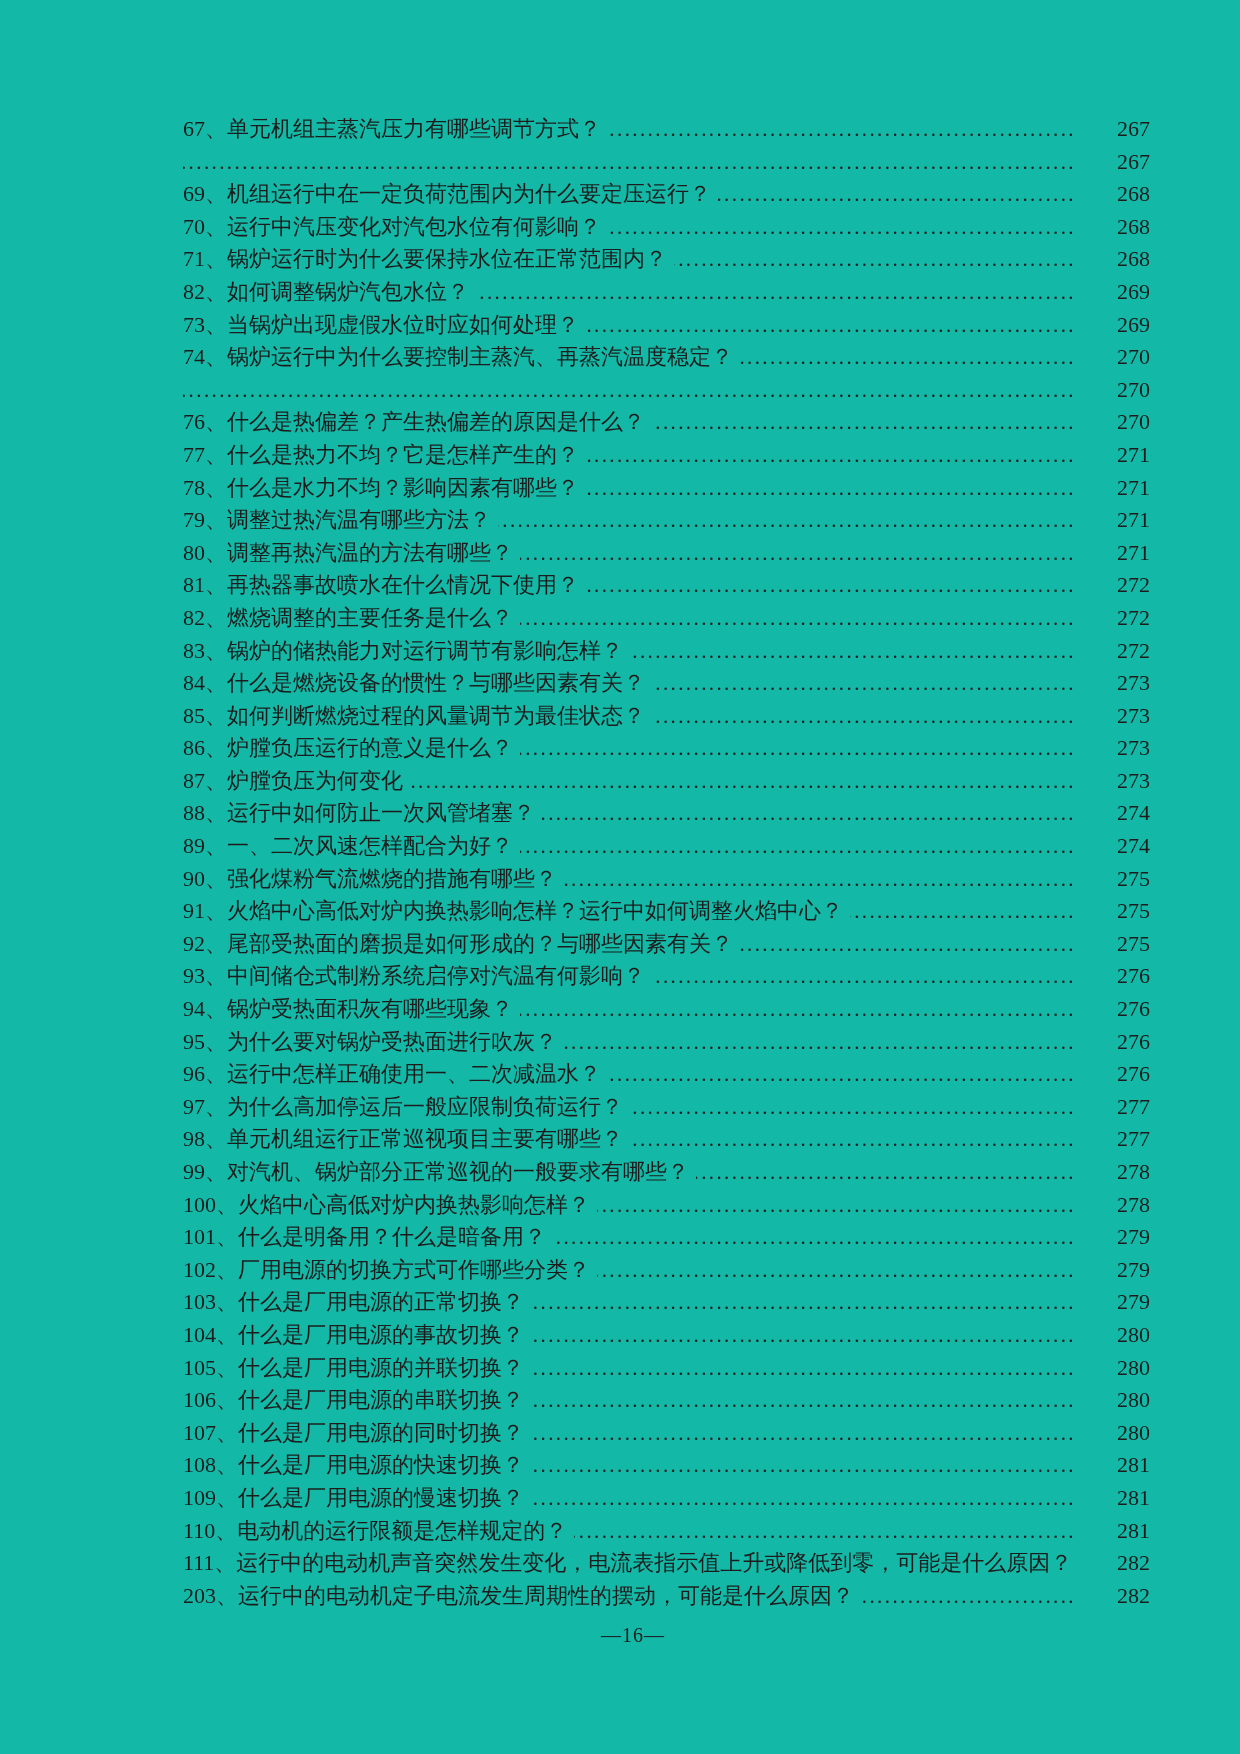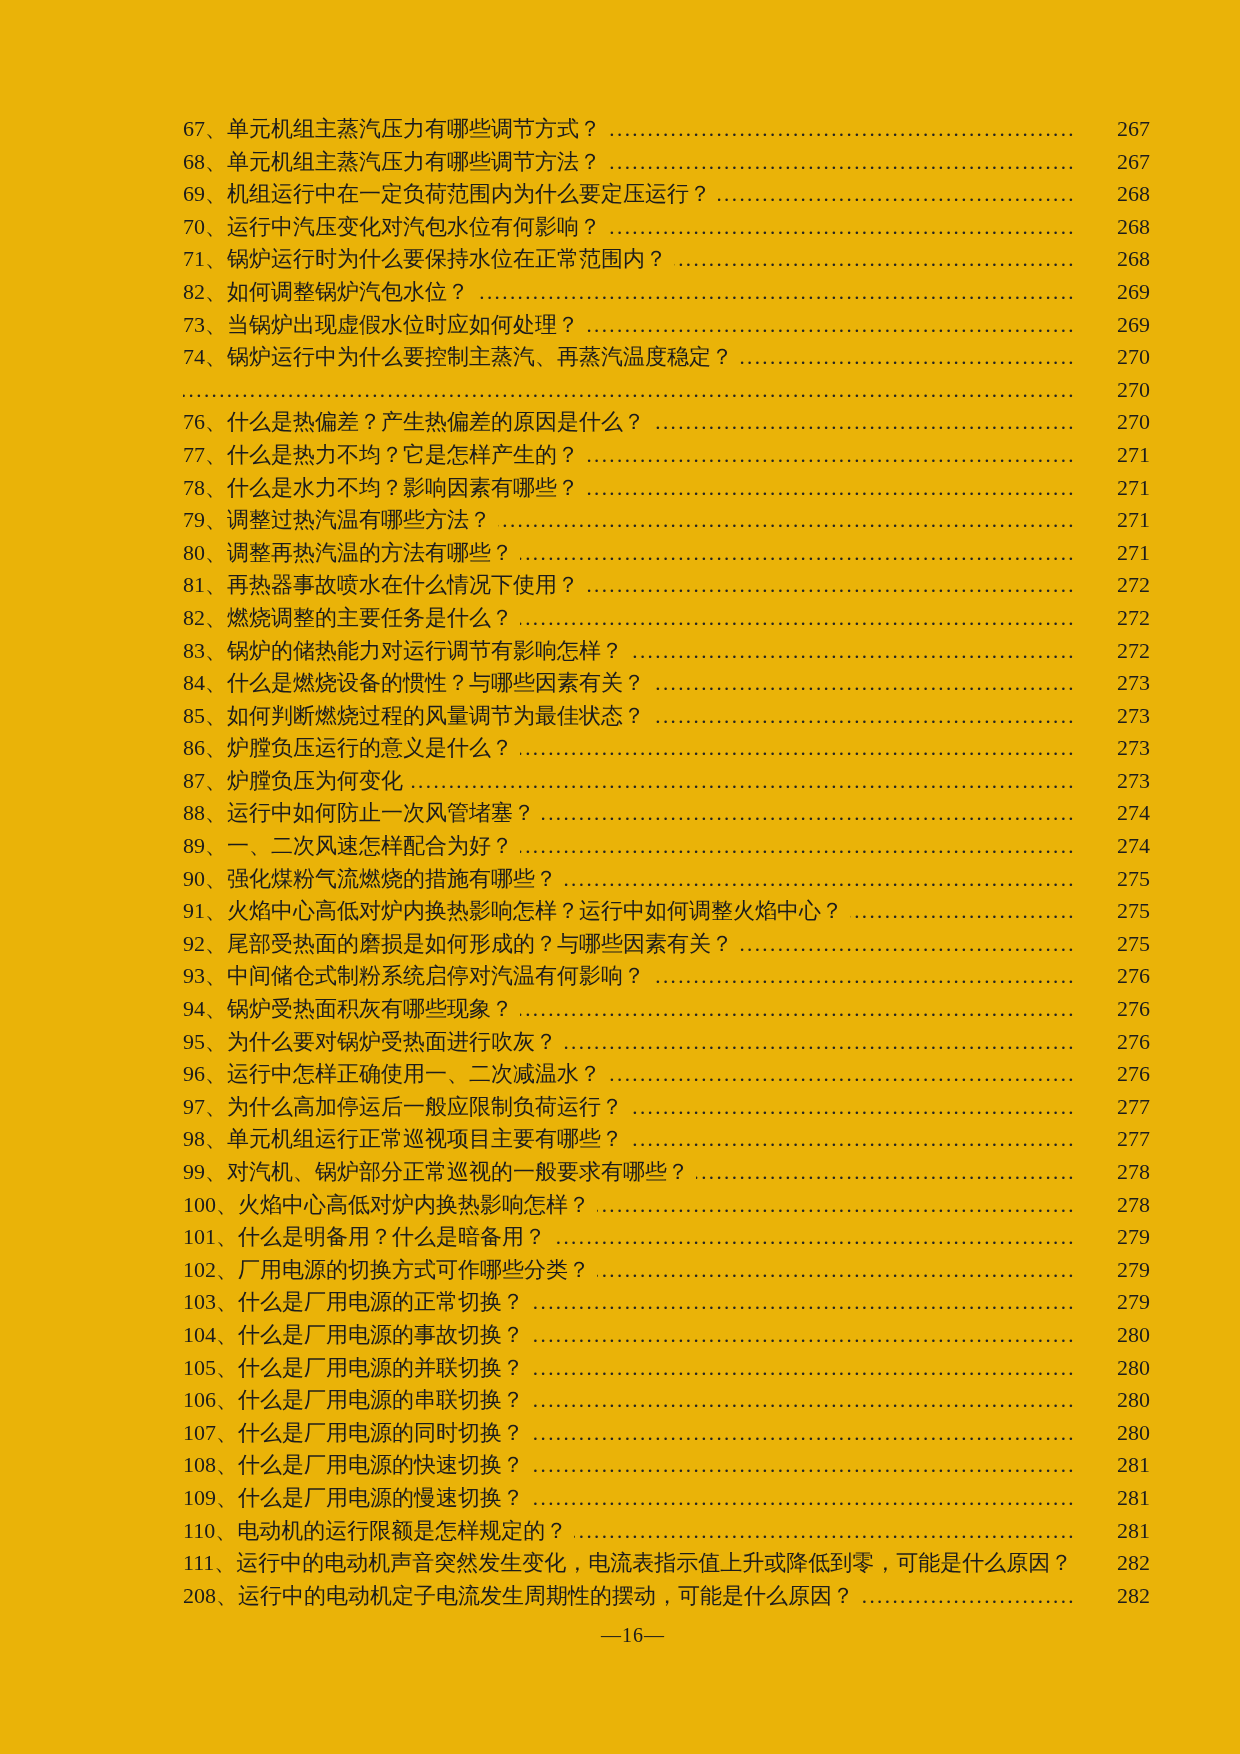--- a/index.html
+++ b/index.html
@@ -4,21 +4,21 @@
 <style>
   html, body {
     margin: 0;
     padding: 0;
     background: #ffffff;
   }
   .page {
     position: relative;
     width: 1240px;
     height: 1754px;
-    background: #eab308;
+    background: #14b8a6;
     font-family: "Liberation Serif", "DejaVu Serif", serif;
     color: #1c1c1c;
     overflow: hidden;
   }
   .toc {
     position: absolute;
     left: 183px;
     top: 113px;
     width: 967px; 
   }
@@ -75,21 +75,20 @@
 <div class="page">
 
   <div class="toc">
     <div class="toc-row">
       <span class="toc-title">67、单元机组主蒸汽压力有哪些调节方式？</span>
       <span class="toc-leader"></span>
       <span class="toc-page">267</span>
     </div>
 
     <div class="toc-row">
-      <span class="toc-title">68、单元机组主蒸汽压力有哪些调节方法？</span>
       <span class="toc-leader"></span>
       <span class="toc-page">267</span>
     </div>
 
     <div class="toc-row">
       <span class="toc-title">69、机组运行中在一定负荷范围内为什么要定压运行？</span>
       <span class="toc-leader"></span>
       <span class="toc-page">268</span>
     </div>
 
@@ -338,21 +337,21 @@
       <span class="toc-page">281</span>
     </div>
 
     <div class="toc-row">
       <span class="toc-title">111、运行中的电动机声音突然发生变化，电流表指示值上升或降低到零，可能是什么原因？</span>
       <span class="toc-leader"></span>
       <span class="toc-page">282</span>
     </div>
 
     <div class="toc-row">
-      <span class="toc-title">208、运行中的电动机定子电流发生周期性的摆动，可能是什么原因？</span>
+      <span class="toc-title">203、运行中的电动机定子电流发生周期性的摆动，可能是什么原因？</span>
       <span class="toc-leader"></span>
       <span class="toc-page">282</span>
     </div>
   </div>
 
   <div class="footer">
     <span class="footer-inner">—16—</span>
   </div>
 
 </div>

